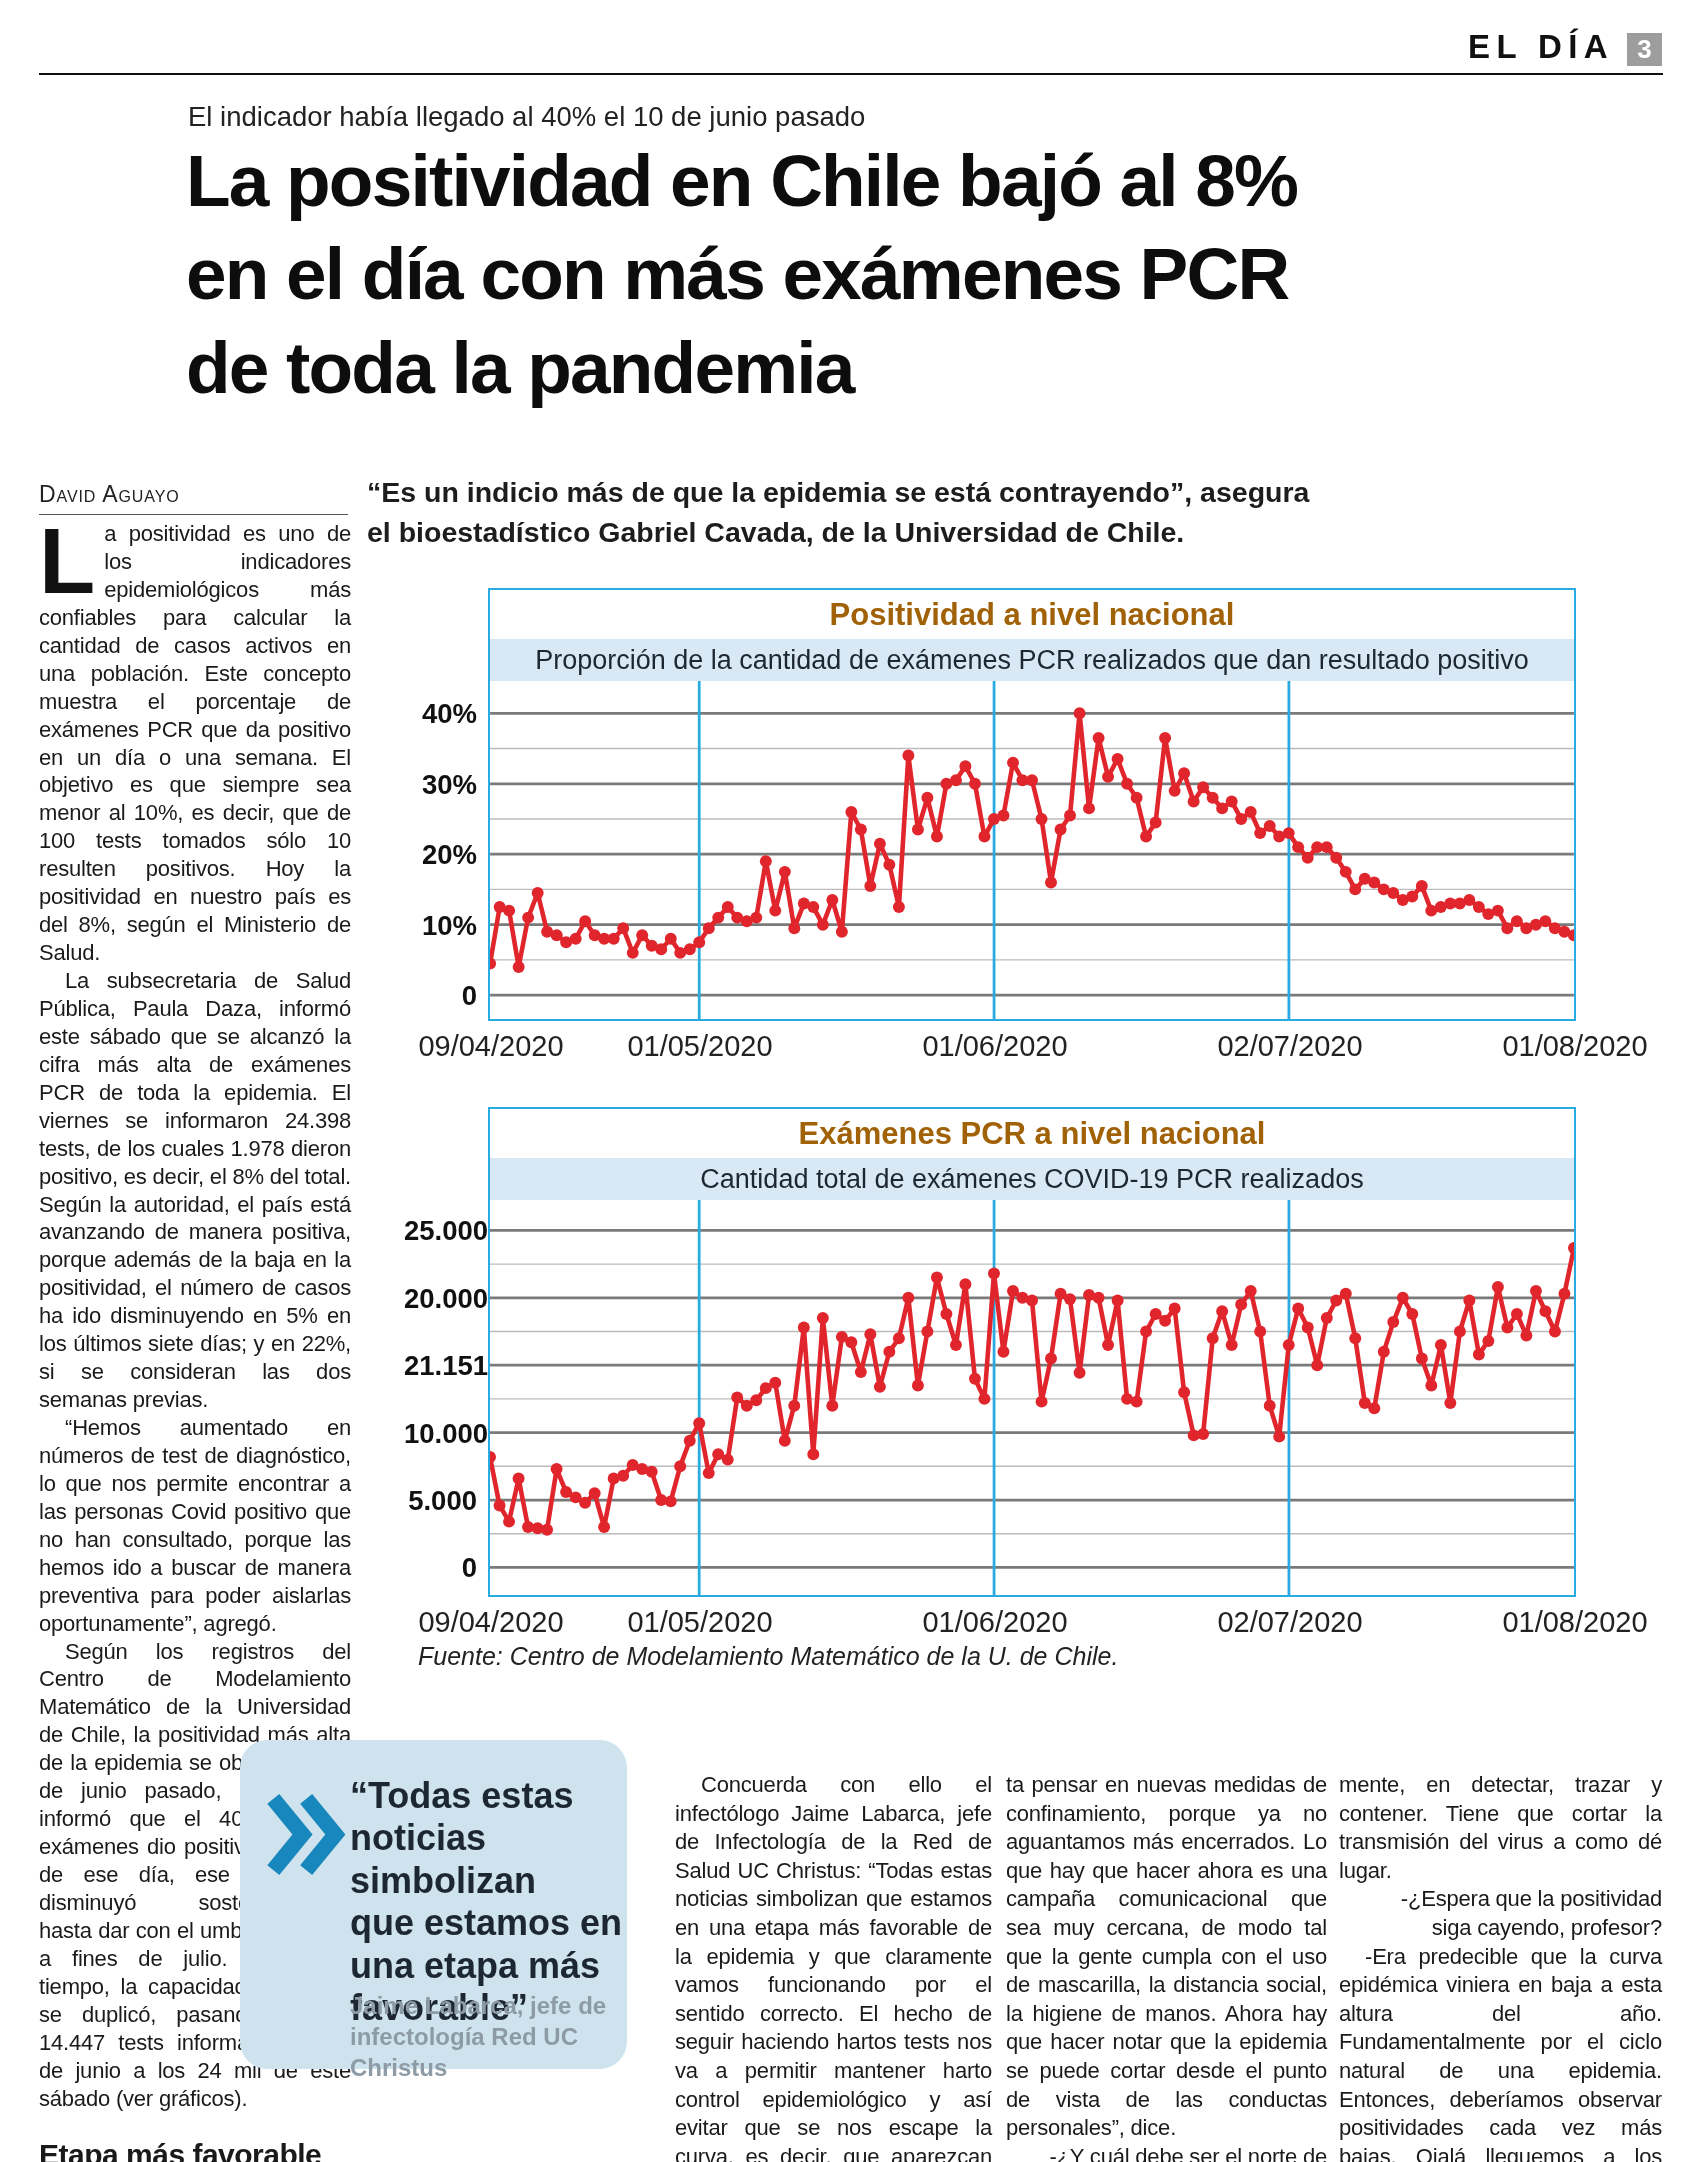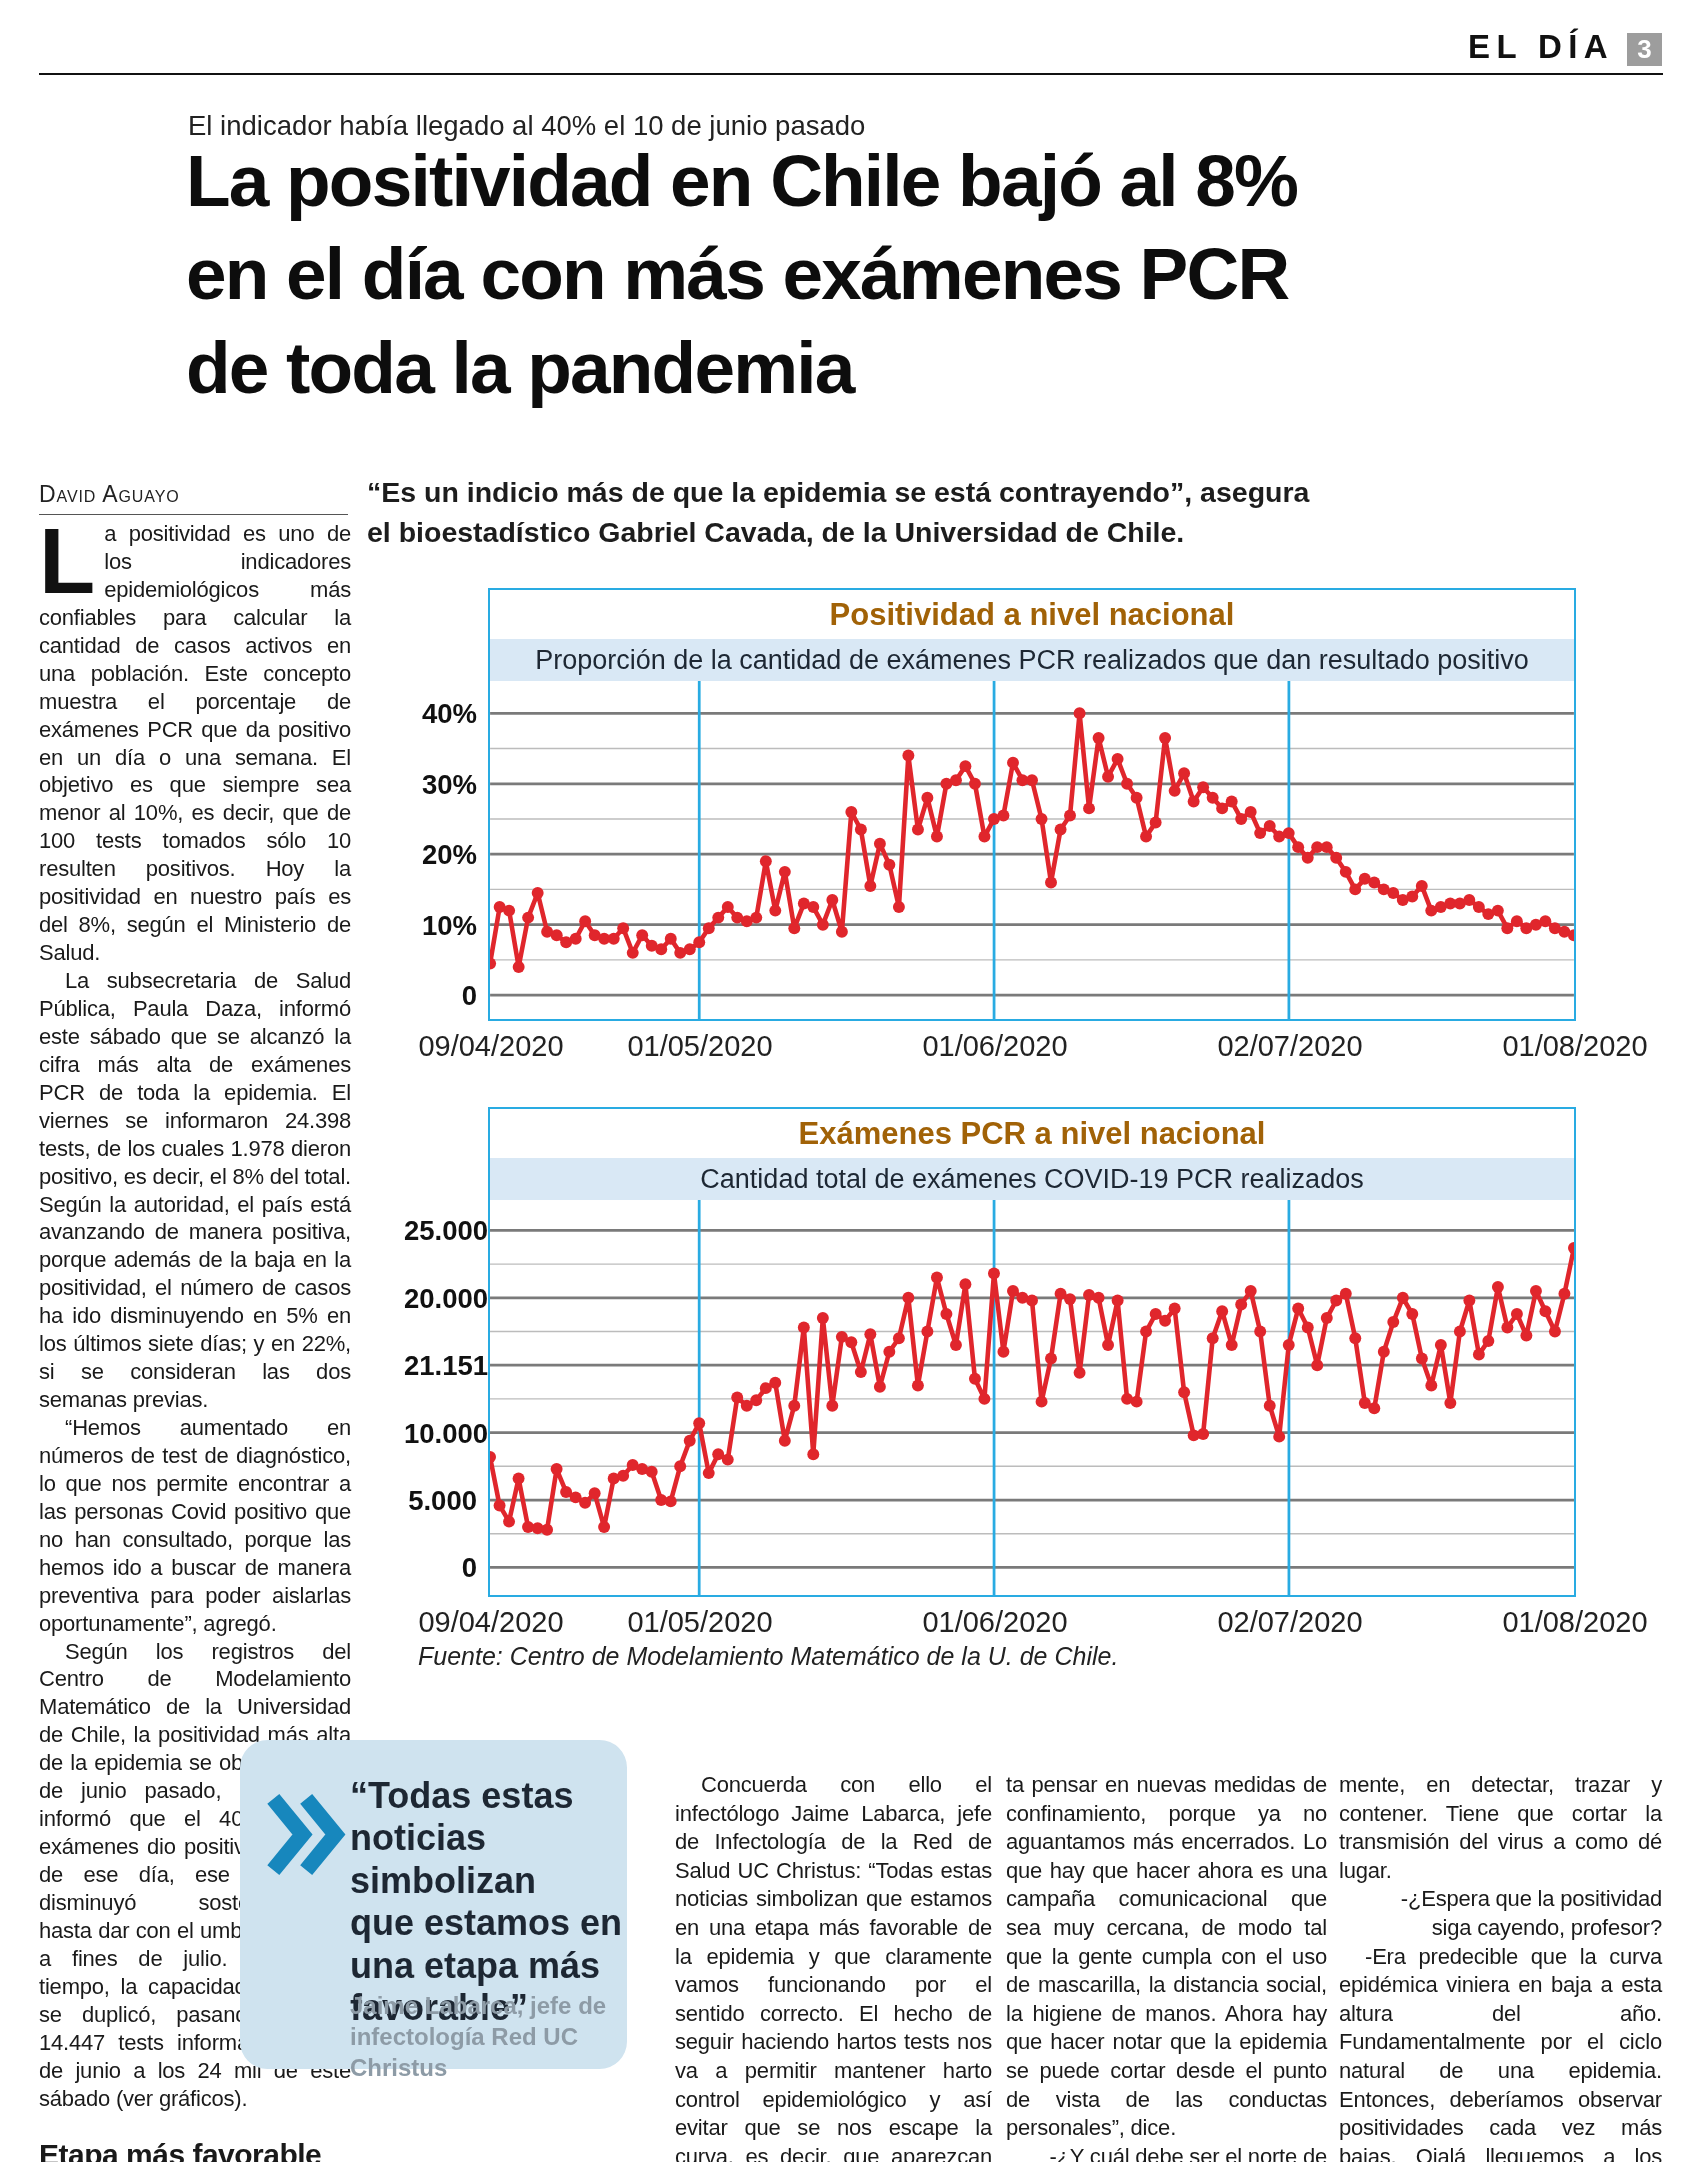--- a/index.html
+++ b/index.html
@@ -6,21 +6,21 @@
   .page{position:relative;width:1702px;height:2163px;background:#ffffff;overflow:hidden;
         font-family:"Liberation Sans","DejaVu Sans",sans-serif;color:#1a1a1a;}
   
   .masthead{position:absolute;left:39px;top:35px;font-size:25px;}
   .masthead b{font-weight:bold;}
   .masthead-rule{position:absolute;left:39px;right:39px;top:73px;border-top:2.8px solid #111;}
   .section-label{position:absolute;right:88px;top:27.5px;font-size:33px;font-weight:bold;letter-spacing:6.4px;color:#111;text-align:center;}
   .page-badge{position:absolute;left:1627px;top:33px;width:35px;height:33px;background:#9d9d9d;color:#fff;
               font-size:26px;font-weight:bold;text-align:center;line-height:33px;}
   
-  .kicker{position:absolute;left:188px;top:110px;font-size:27.5px;color:#222;}
+  .kicker{position:absolute;left:188px;top:101px;font-size:27.5px;color:#222;}
   .headline{position:absolute;left:186px;top:134px;width:1304px;font-size:73px;font-weight:bold;
             letter-spacing:-1.8px;line-height:1.28;color:#0d0d0d;white-space:pre-line;}
   .byline{position:absolute;left:39px;top:481px;width:309px;font-size:23px;letter-spacing:0.9px;
           font-variant:small-caps;color:#222;border-bottom:1.8px solid #555;padding-bottom:5.5px;}
   .deck{position:absolute;left:367px;top:472px;width:1084px;font-size:28.5px;font-weight:bold;
         line-height:1.42;color:#1d1d1d;white-space:pre-line;}
   
   .col1{position:absolute;left:39px;top:520px;width:312px;font-size:22px;line-height:1.27;
         text-align:justify;letter-spacing:-0.2px;}
   .col1 p{margin:0;}

